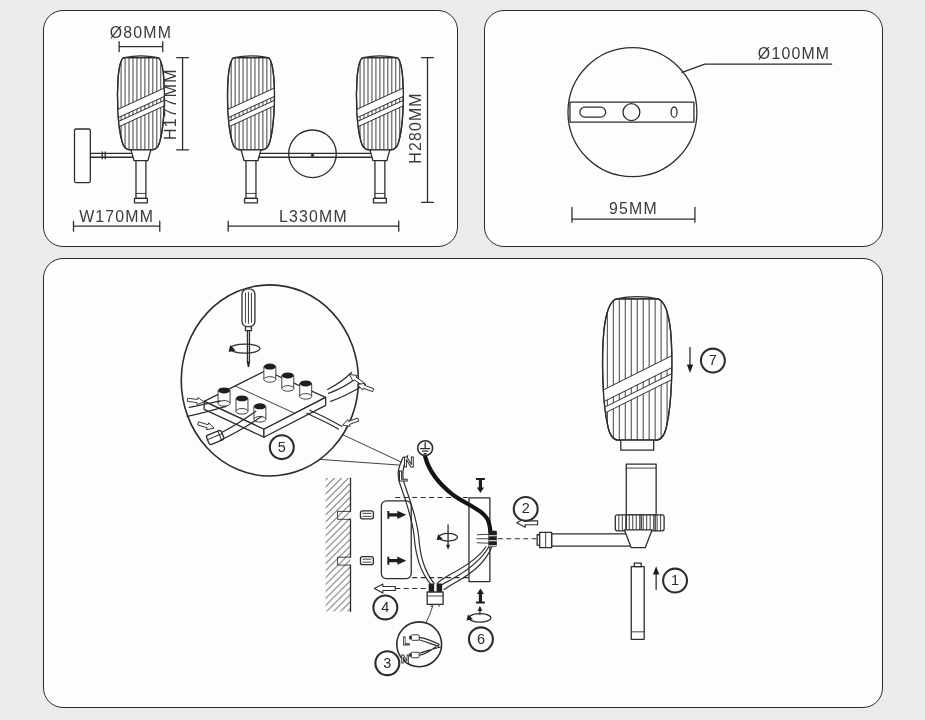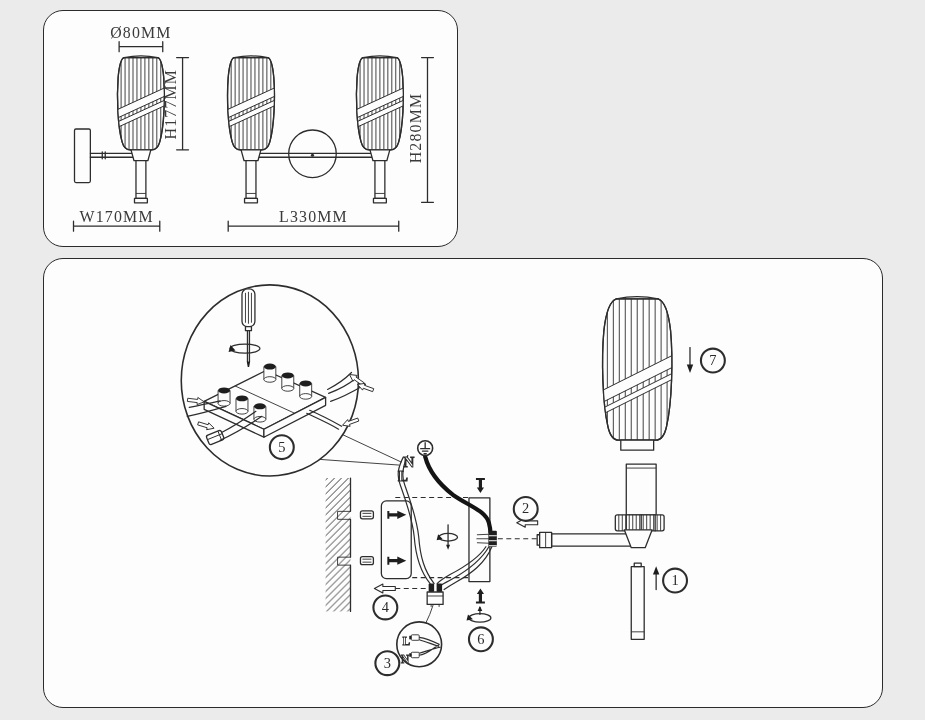--- a/index.html
+++ b/index.html
@@ -1,17 +1,17 @@
 <!DOCTYPE html>
 <html style="--background: #ebebeb; --panel_bg: #fdfdfd; --line: #2d2d2d; --text: #3a3a3a;"><head>
 <meta charset="utf-8">
 <style>
   html,body{margin:0;padding:0}
   .stage{position:relative;width:925px;height:720px;background:var(--background,#ebebeb);
-         font-family:Liberation Serif, serif;overflow:hidden}
+         font-family:Liberation Sans, sans-serif;overflow:hidden}
   .panel{position:absolute;background:var(--panel_bg,#fdfdfd);border:1.6px solid #2b2b2b;
          border-radius:20px;box-sizing:border-box}
   .panel svg{position:absolute;left:0;top:0;width:100%;height:100%;display:block}
   #panel1{left:43px;top:10px;width:415px;height:237px}
   #panel2{left:484px;top:10px;width:399px;height:237px}
   #panel3{left:43px;top:258px;width:840px;height:450px}
 
   .ln{stroke:var(--line,#2d2d2d);stroke-width:1.3;fill:none;stroke-linecap:round;stroke-linejoin:round}
   .lnb{stroke:var(--line,#2d2d2d);stroke-width:1.6;fill:none}
   .tn{stroke:var(--line,#2d2d2d);stroke-width:.9;fill:none}
@@ -76,20 +76,33 @@
         <use href="#p1-lamp" x="208" y="47"></use>
         <use href="#p1-lamp" x="338" y="47"></use>
         <path class="ln" d="M185,217 H357 M185,212 V222 M357,212 V222"></path>
         <text class="dim" x="271" y="213" text-anchor="middle">L330MM</text>
         <path class="ln" d="M386,47 V193 M380,47 H392 M380,193 H392"></path>
         <text class="dim" transform="translate(374,118) rotate(-90)" text-anchor="middle" dy=".35em">H280MM</text>
       </g>
     </svg>
   </section>
 
+  <section class="panel" id="panel2">
+    <svg viewBox="0 0 399 237">
+      <circle class="ln" cx="148" cy="102" r="65"></circle>
+      <rect class="ln fw" x="85" y="92" width="125" height="20"></rect>
+      <rect class="ln" x="95" y="97" width="26" height="10" rx="5"></rect>
+      <circle class="ln" cx="147" cy="102" r="8.5"></circle>
+      <ellipse class="ln" cx="190" cy="102" rx="3" ry="5.2"></ellipse>
+      <path class="ln" d="M198,62 L221,53.5 H349"></path>
+      <text class="dim" x="311" y="48.5" text-anchor="middle">Ø100MM</text>
+      <path class="ln" d="M87,210 H211 M87,198 V213 M211,198 V213"></path>
+      <text class="dim" x="149" y="205" text-anchor="middle">95MM</text>
+    </svg>
+  </section>
 
   <section class="panel" id="panel3">
     <svg viewBox="0 0 840 450">
       <defs>
         <pattern id="p3-hatch" width="7" height="7" patternUnits="userSpaceOnUse">
           <path d="M0,7 L7,0" stroke="#2d2d2d" stroke-width=".9"></path>
         </pattern>
         <path id="p3-oarr" d="M0,0 L8.5,-4.5 L8.5,-2 L21,-2 L21,2 L8.5,2 L8.5,4.5 Z"></path>
         <path id="p3-vscrew" d="M-4.5,0 H4.5 V2 H1.6 V9.5 H3.6 L0,15 L-3.6,9.5 H-1.6 V2 H-4.5 Z"></path>
         <path id="p3-hscrew" d="M0,-4 H2 V-1.7 H10 V-4.2 L19,0 L10,4.2 V1.7 H2 V4 H0 Z"></path>

